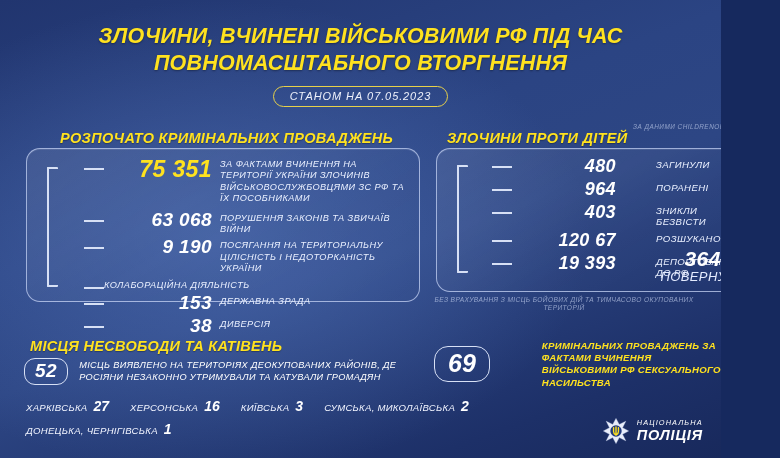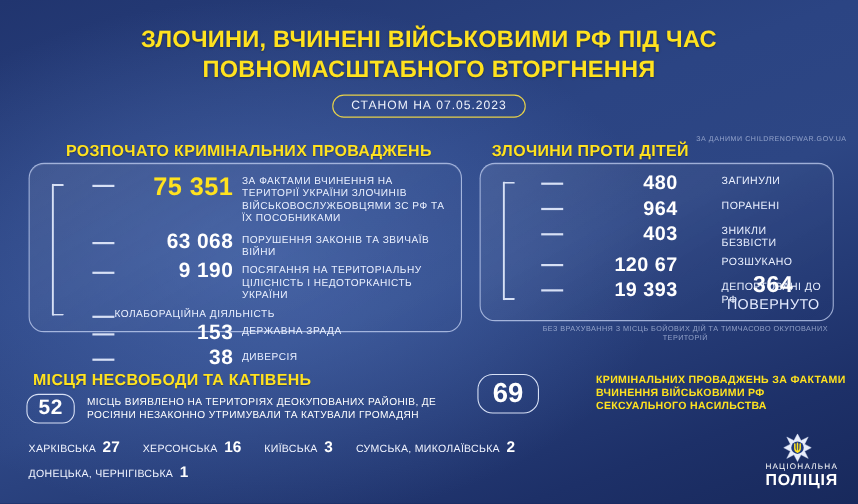--- a/index.html
+++ b/index.html
@@ -2,28 +2,29 @@
 <html lang="uk"><head>
 <meta charset="utf-8">
 <style>
   html, body {
     margin: 0;
     padding: 0;
     background: #16295e;
   }
   #page {
     position: relative;
-    width: 780px;
+    width: 721px;
     height: 458px;
     overflow: hidden;
     font-family: "Liberation Sans", sans-serif;
     background:
       radial-gradient(ellipse 520px 330px at 30% 52%, rgba(86,120,190,0.55) 0%, rgba(86,120,190,0.22) 45%, rgba(86,120,190,0.0) 72%),
       linear-gradient(160deg, #21356f 0%, #2b4483 38%, #2d4684 55%, #1d3068 85%, #18295c 100%);
     color: #ffffff;
+    font-style: italic;
     -webkit-font-smoothing: antialiased;
   }
 
   
   .title-wrap {
     padding-top: 23px;
     text-align: center;
   }
   .title-line {
     color: #ffe21f;
@@ -231,21 +232,20 @@
     text-transform: uppercase;
   }
 
   
   #logo {
     position: absolute;
     right: 18px;
     bottom: 14px;
     display: flex;
     align-items: center;
-    flex-direction: column;
   }
   #logo .star { width: 26px; height: 26px; display: block; }
   #logo .ltext { margin-left: 8px; line-height: 1; }
   #logo .l1 {
     font-size: 7.4px;
     letter-spacing: 1.1px;
     color: #ffffff;
     text-transform: uppercase;
   }
   #logo .l2 {

